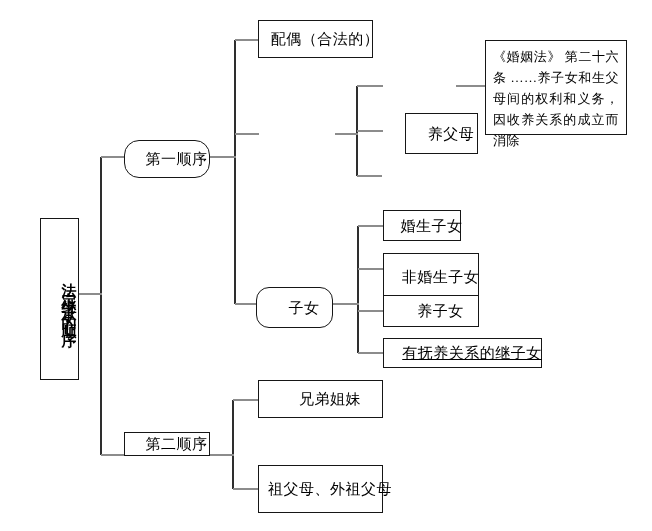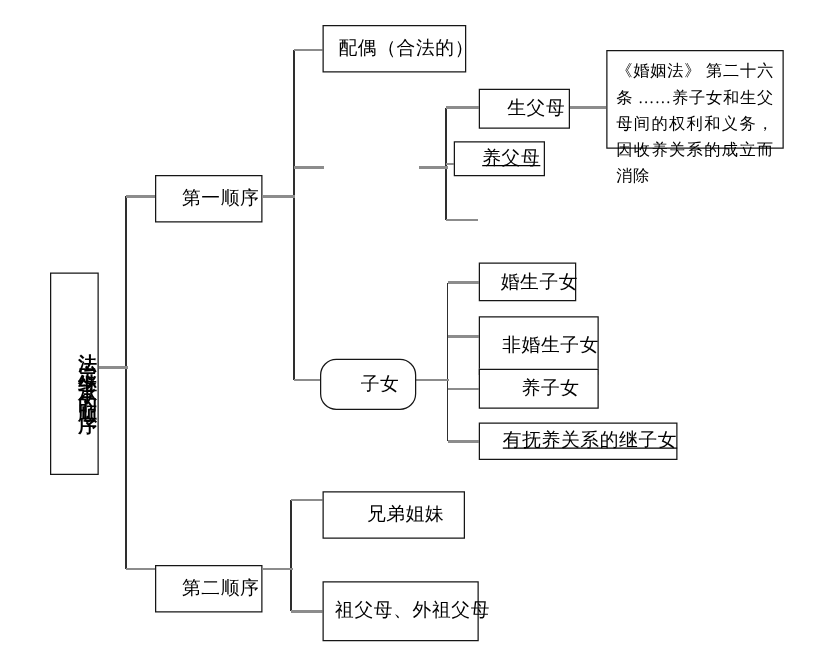--- a/index.html
+++ b/index.html
@@ -73,58 +73,55 @@
     <line class="lh" x1="358" y1="353" x2="383" y2="353"></line>
     <line class="lh" x1="210" y1="455" x2="234" y2="455"></line>
     <line class="lh" x1="233" y1="400" x2="258" y2="400"></line>
     <line class="lh" x1="233" y1="489" x2="258" y2="489"></line>
   </svg>
 
   <div class="node node--root" style="left:40px;top:218px;width:39px;height:162px;">
     <span>法定继承的顺序</span>
   </div>
 
-  <div class="node" style="left:124px;top:140px;width:86px;height:38px;">
+  <div class="node" style="left:124px;top:140px;width:86px;height:38px;border-radius:15px;">
     <span>第一顺序</span>
   </div>
-  <div class="node" style="left:124px;top:452px;width:86px;height:38px;">
+  <div class="node" style="left:124px;top:432px;width:86px;height:24px;">
     <span>第二顺序</span>
   </div>
 
   <div class="node" style="left:258px;top:20px;width:115px;height:38px;">
     <span>配偶（合法的）</span>
   </div>
   <div class="node" style="left:256px;top:287px;width:77px;height:41px;border-radius:13px;">
     <span>子女</span>
   </div>
 
-  <div class="node" style="left:383px;top:71px;width:73px;height:32px;">
-    <span>生父母</span>
-  </div>
-  <div class="node" style="left:363px;top:113px;width:73px;height:28px;text-decoration:underline;">
+  <div class="node" style="left:405px;top:113px;width:73px;height:41px;">
     <span>养父母</span>
   </div>
 
-  <div class="node node--note" style="left:485px;top:40px;width:142px;height:79px;">
+  <div class="node node--note" style="left:485px;top:40px;width:142px;height:95px;">
     <span>《婚姻法》 第二十六条  ……养子女和生父母间的权利和义务，因收养关系的成立而消除</span>
   </div>
 
   <div class="node" style="left:383px;top:210px;width:78px;height:31px;">
     <span>婚生子女</span>
   </div>
   <div class="node" style="left:383px;top:253px;width:96px;height:47px;">
     <span>非婚生子女</span>
   </div>
   <div class="node" style="left:383px;top:295px;width:96px;height:32px;">
     <span>养子女</span>
   </div>
   <div class="node" style="left:383px;top:338px;width:159px;height:30px;text-decoration:underline;">
     <span>有抚养关系的继子女</span>
   </div>
 
-  <div class="node" style="left:258px;top:393px;width:114px;height:38px;">
+  <div class="node" style="left:258px;top:380px;width:125px;height:38px;">
     <span>兄弟姐妹</span>
   </div>
   <div class="node" style="left:258px;top:465px;width:125px;height:48px;">
     <span>祖父母、外祖父母</span>
   </div>
 
 </div>
 
 </body></html>

